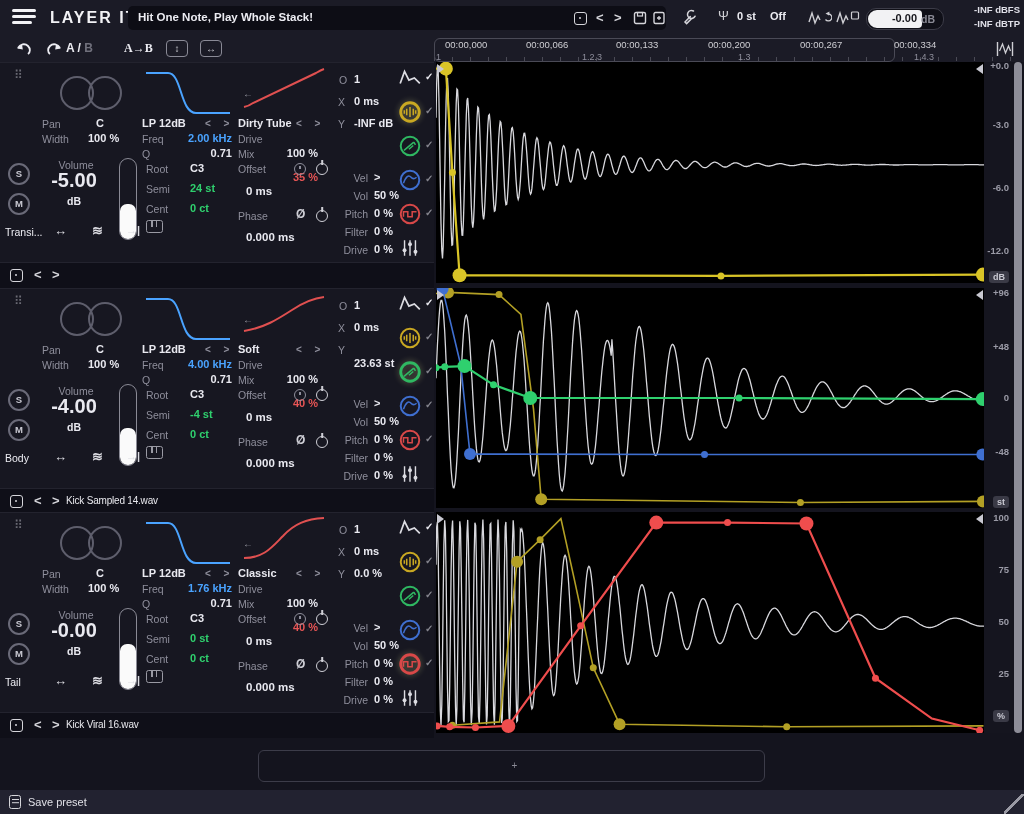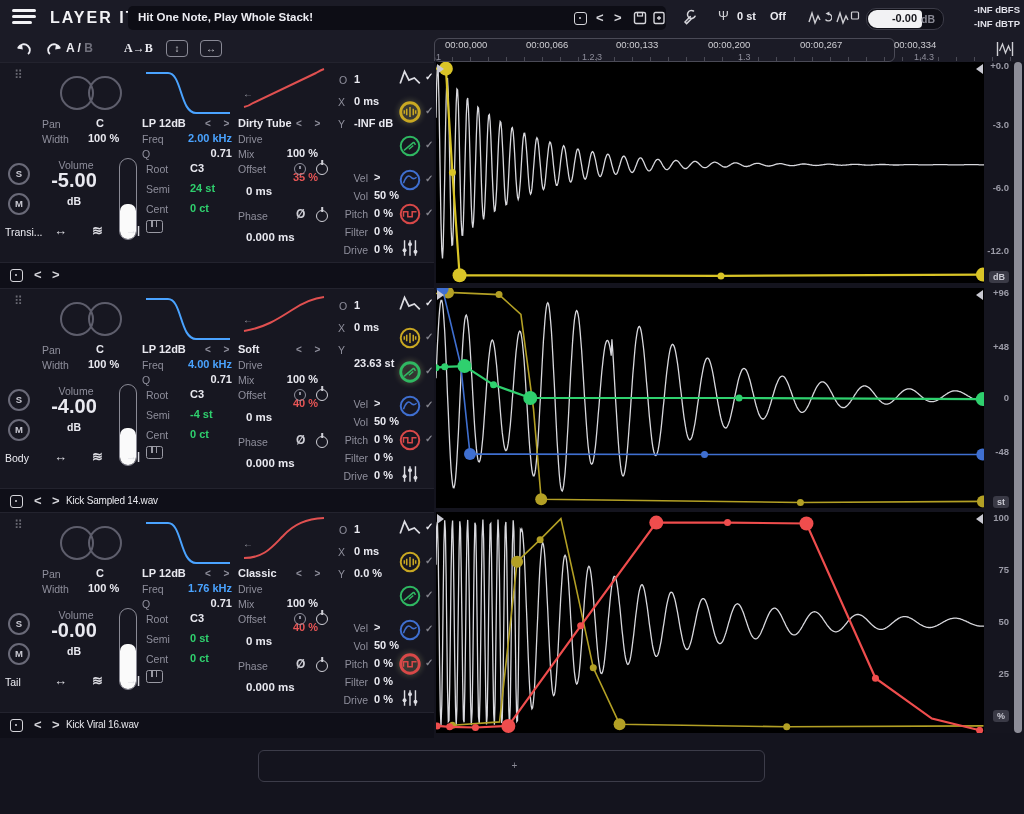--- a/index.html
+++ b/index.html
@@ -642,14 +642,19 @@
       <div class="sc-tick" style="top: 502px;">75</div>
       <div class="sc-tick" style="top: 554px;">50</div>
       <div class="sc-tick" style="top: 606px;">25</div>
       <div class="sc-badge" style="top: 648px;">%</div>
     </div>
   <div id="scrollbar"></div>
 
   <div id="kbd-strip">
     <span id="kbd-dot">+</span>
   </div>
+  <div id="statusbar">
+    <div id="preset-ic"></div>
+    <span id="save-label">Save preset</span>
+    <div id="grip"></div>
+  </div>
 
 </div>
 
 </body></html>

